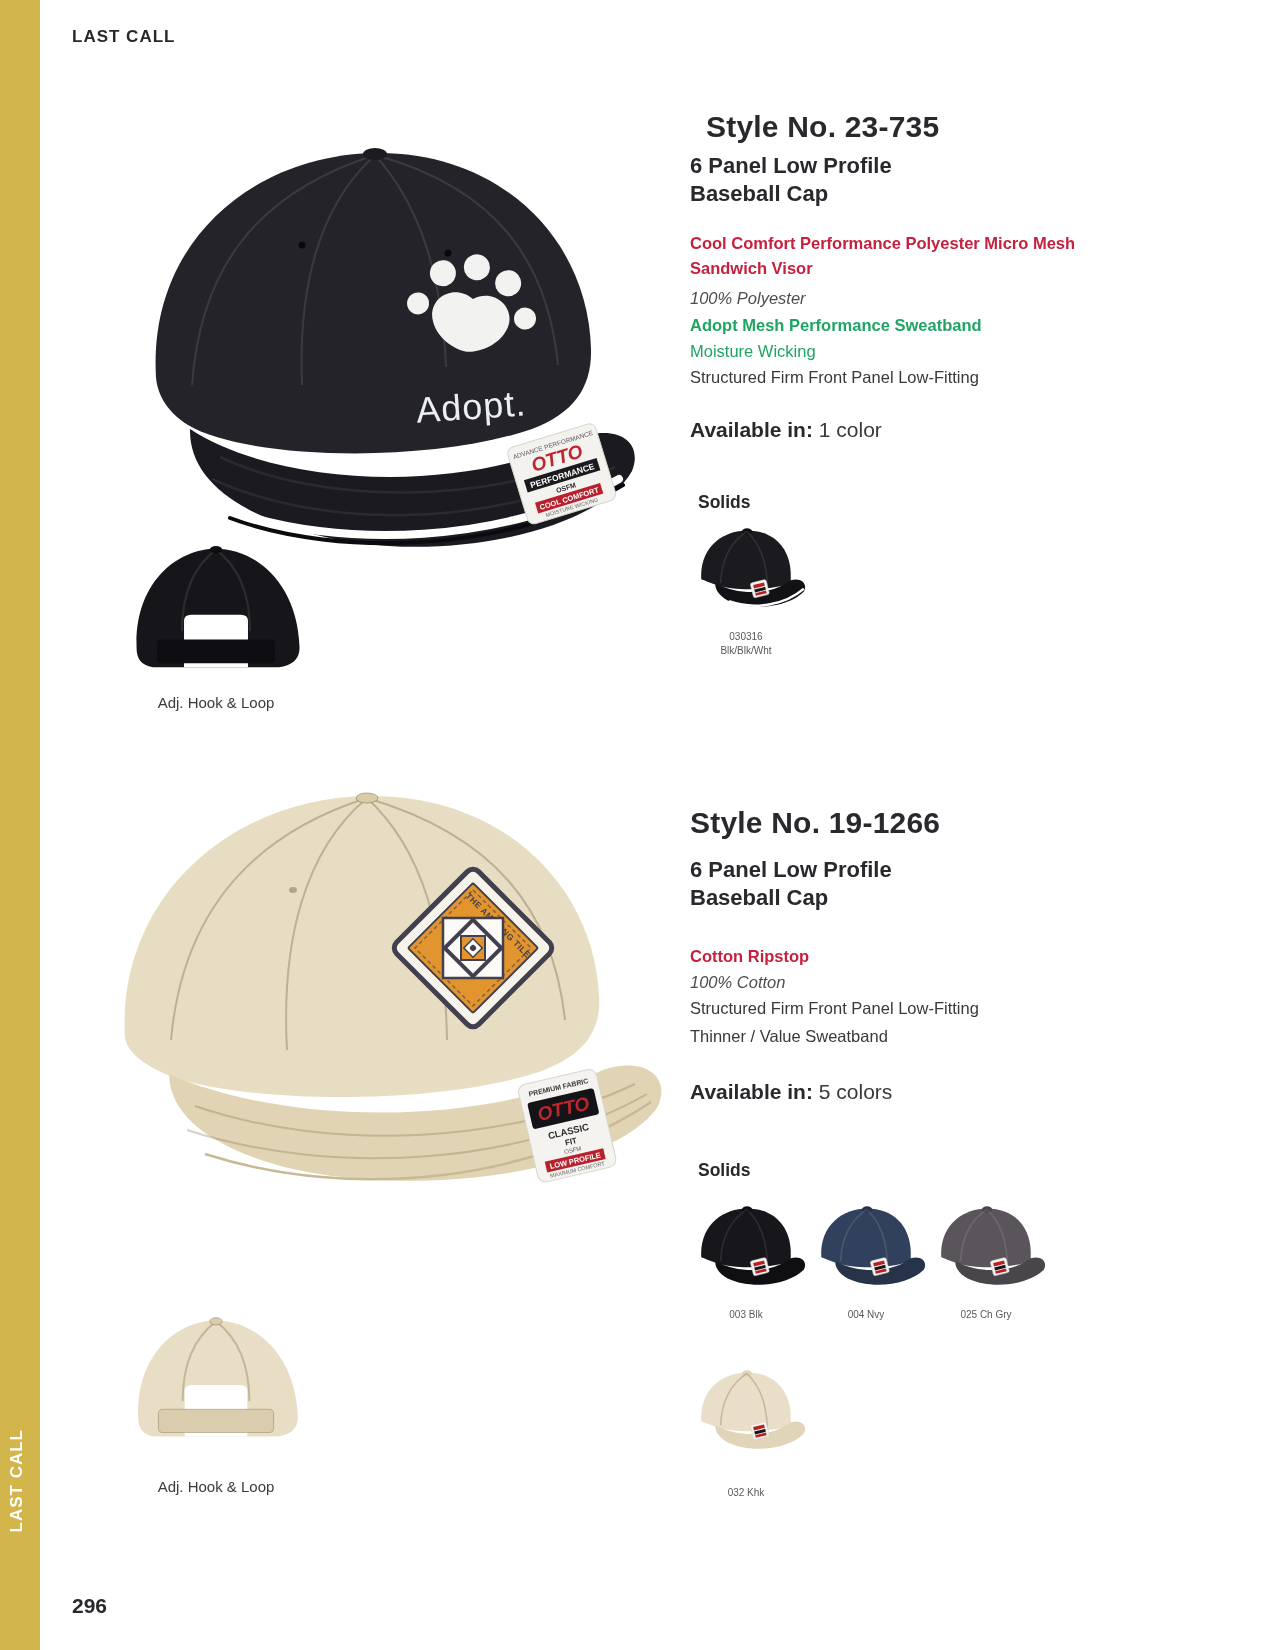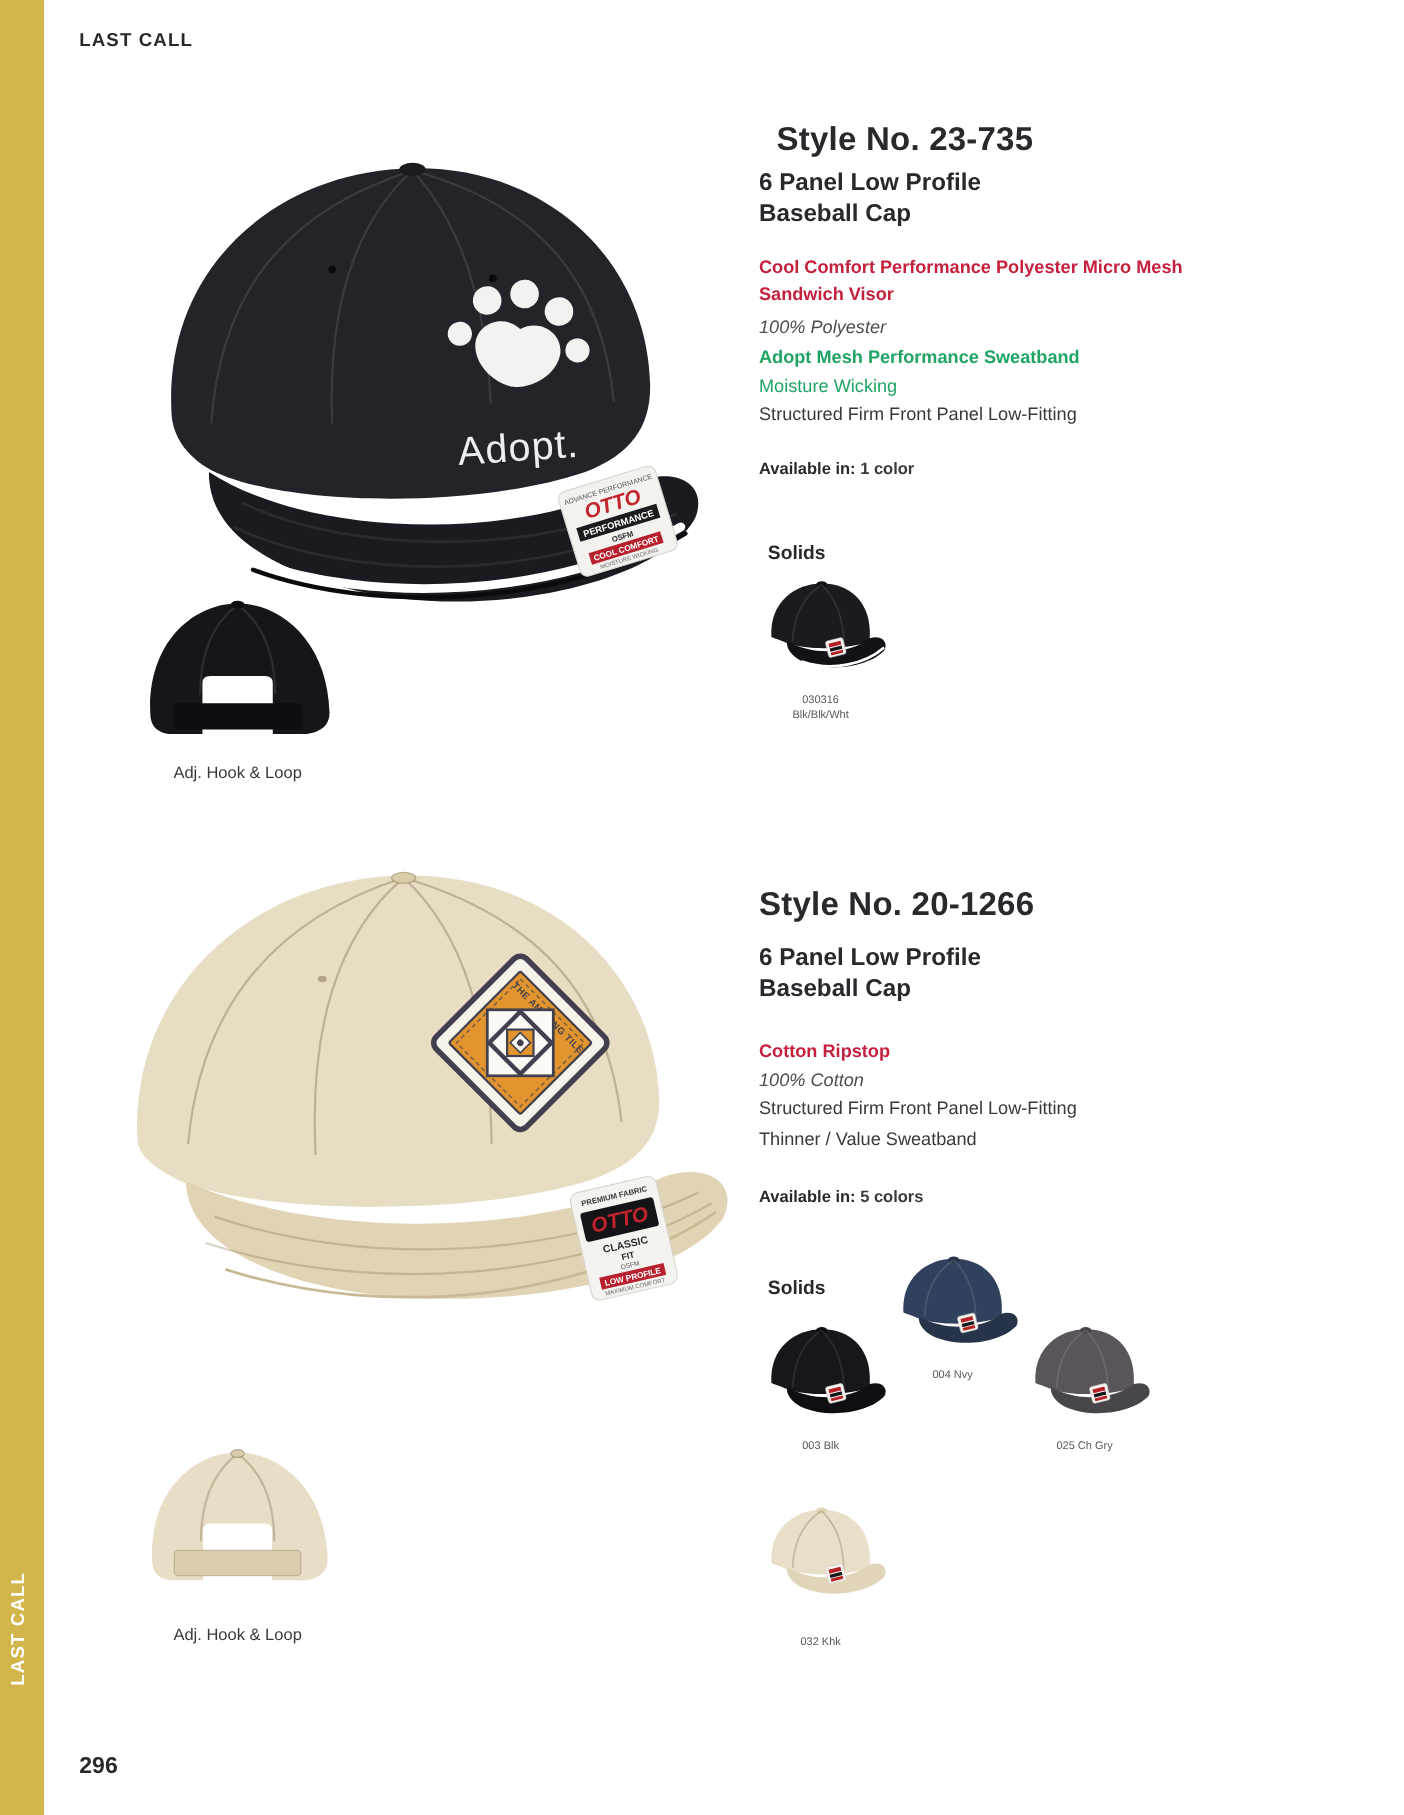--- a/index.html
+++ b/index.html
@@ -15,21 +15,21 @@
   #page-number{left:72px;top:1594px;font-size:21px;font-weight:bold;color:var(--ink,#29282c);}
   
   .style-title{font-size:30px;font-weight:800;color:var(--ink,#29282c);letter-spacing:.2px;}
   .subtitle{font-size:22px;font-weight:bold;color:var(--ink,#29282c);line-height:28px;}
   .feat{font-size:16.5px;line-height:25px;}
   .feat.red{color:var(--red,#c5213f);font-weight:bold;width:400px;}
   .feat.green-b{color:var(--green,#20a464);font-weight:bold;}
   .feat.green{color:var(--green,#20a464);}
   .feat.italic{font-style:italic;color:#4e4d50;}
   .feat.plain{color:#39383b;}
-  .avail{font-size:15px;color:#39383b;font-weight:bold;}
+  .avail{font-size:21px;color:#39383b;}
   .avail b{color:var(--ink,#29282c);}
   .solids{font-size:17.5px;font-weight:bold;color:var(--ink,#29282c);}
   .swatch{width:126px;text-align:center;}
   .swatch svg{display:block;margin:0 auto;}
   .code{font-size:10px;color:var(--muted,#57585a);line-height:14px;margin-top:14px;}
   .back-caption{font-size:15px;color:#3a393c;text-align:center;width:190px;}
   svg text{font-family:"Liberation Sans",sans-serif;}
 </style>
 </head>
 <body>
@@ -156,21 +156,21 @@
 
   <svg class="abs" style="left:120px;top:1300px;" width="192" height="160" viewBox="0 0 190 158">
     <path d="M18 116 C16 52 58 20 95 20 C132 20 174 52 176 116 C176 128 168 133 156 135 L34 135 C22 133 18 126 18 116 Z" fill="#e8dec6"></path>
     <path d="M95 21 C70 40 62 70 62 100 M95 21 C120 40 128 70 128 100" stroke="rgba(128,110,74,0.35)" stroke-width="2" fill="none"></path>
     <ellipse cx="95" cy="21" rx="6" ry="3.5" fill="#d9cdae" stroke="rgba(128,110,74,0.5)"></ellipse>
     <path d="M64 90 Q64 84 71 84 L119 84 Q126 84 126 90 L126 135 L64 135 Z" fill="#ffffff"></path>
     <rect x="38" y="108" width="114" height="23" rx="4" stroke="rgba(128,110,74,0.4)" fill="#d9cdae"></rect>
   </svg>
   <div class="abs back-caption" style="left:121px;top:1478px;">Adj. Hook &amp; Loop</div>
 
-  <div class="abs style-title" style="left:690px;top:806px;">Style No. 20-1266</div>
+  <div class="abs style-title" style="left:690px;top:806px;">Style No. 19-1266</div>
   <div class="abs subtitle" style="left:690px;top:856px;">6 Panel Low Profile</div>
   <div class="abs subtitle" style="left:690px;top:884px;">Baseball Cap</div>
   <div class="abs feat red" style="left:690px;top:944px;">Cotton Ripstop</div>
   <div class="abs feat italic" style="left:690px;top:970px;">100% Cotton</div>
   <div class="abs feat plain" style="left:690px;top:996px;">Structured Firm Front Panel Low-Fitting</div>
   <div class="abs feat plain" style="left:690px;top:1024px;">Thinner / Value Sweatband</div>
   <div class="abs avail" style="left:690px;top:1080px;">
     <b>Available in:</b>
     <span>5 colors</span>
   </div>
@@ -184,21 +184,21 @@
       <path d="M30 64 C55 77 86 75 104 61 C114 58 121 64 117 72 C104 86 68 93 42 81 C33 76 29 69 30 64 Z" fill="#0f0f13"></path>
       <g transform="translate(64,64) rotate(-14)">
           <rect x="0" y="0" width="16" height="15" rx="2" fill="#f4f3f0" stroke="#cfcec9" stroke-width="0.5"></rect>
           <rect x="2.5" y="2.5" width="11" height="3.5" fill="#b72025"></rect>
           <rect x="2.5" y="7" width="11" height="3" fill="#17171a"></rect>
           <rect x="2.5" y="10.8" width="11" height="2.6" fill="#b72025"></rect>
         </g>
     </svg>
     <div class="code">003 Blk</div>
   </div>
-  <div class="abs swatch" style="left:803px;top:1132px;">
+  <div class="abs swatch" style="left:803px;top:1196px;">
     <svg width="122" height="98" viewBox="0 0 120 96">
       <path d="M16 60 C14 28 38 12 61 12 C86 12 103 28 104 54 L104 64 C84 71 50 72 32 66 C21 62 16 60 16 60 Z" fill="#31415d"></path>
       <ellipse cx="61" cy="13" rx="5" ry="3" fill="#273349"></ellipse>
       <path d="M61 13 C44 24 36 42 35 64 M61 13 C74 26 80 42 81 66" stroke="rgba(255,255,255,0.12)" stroke-width="1.5" fill="none"></path>
       <path d="M30 64 C55 77 86 75 104 61 C114 58 121 64 117 72 C104 86 68 93 42 81 C33 76 29 69 30 64 Z" fill="#273349"></path>
       <g transform="translate(64,64) rotate(-14)">
           <rect x="0" y="0" width="16" height="15" rx="2" fill="#f4f3f0" stroke="#cfcec9" stroke-width="0.5"></rect>
           <rect x="2.5" y="2.5" width="11" height="3.5" fill="#b72025"></rect>
           <rect x="2.5" y="7" width="11" height="3" fill="#17171a"></rect>
           <rect x="2.5" y="10.8" width="11" height="2.6" fill="#b72025"></rect>

